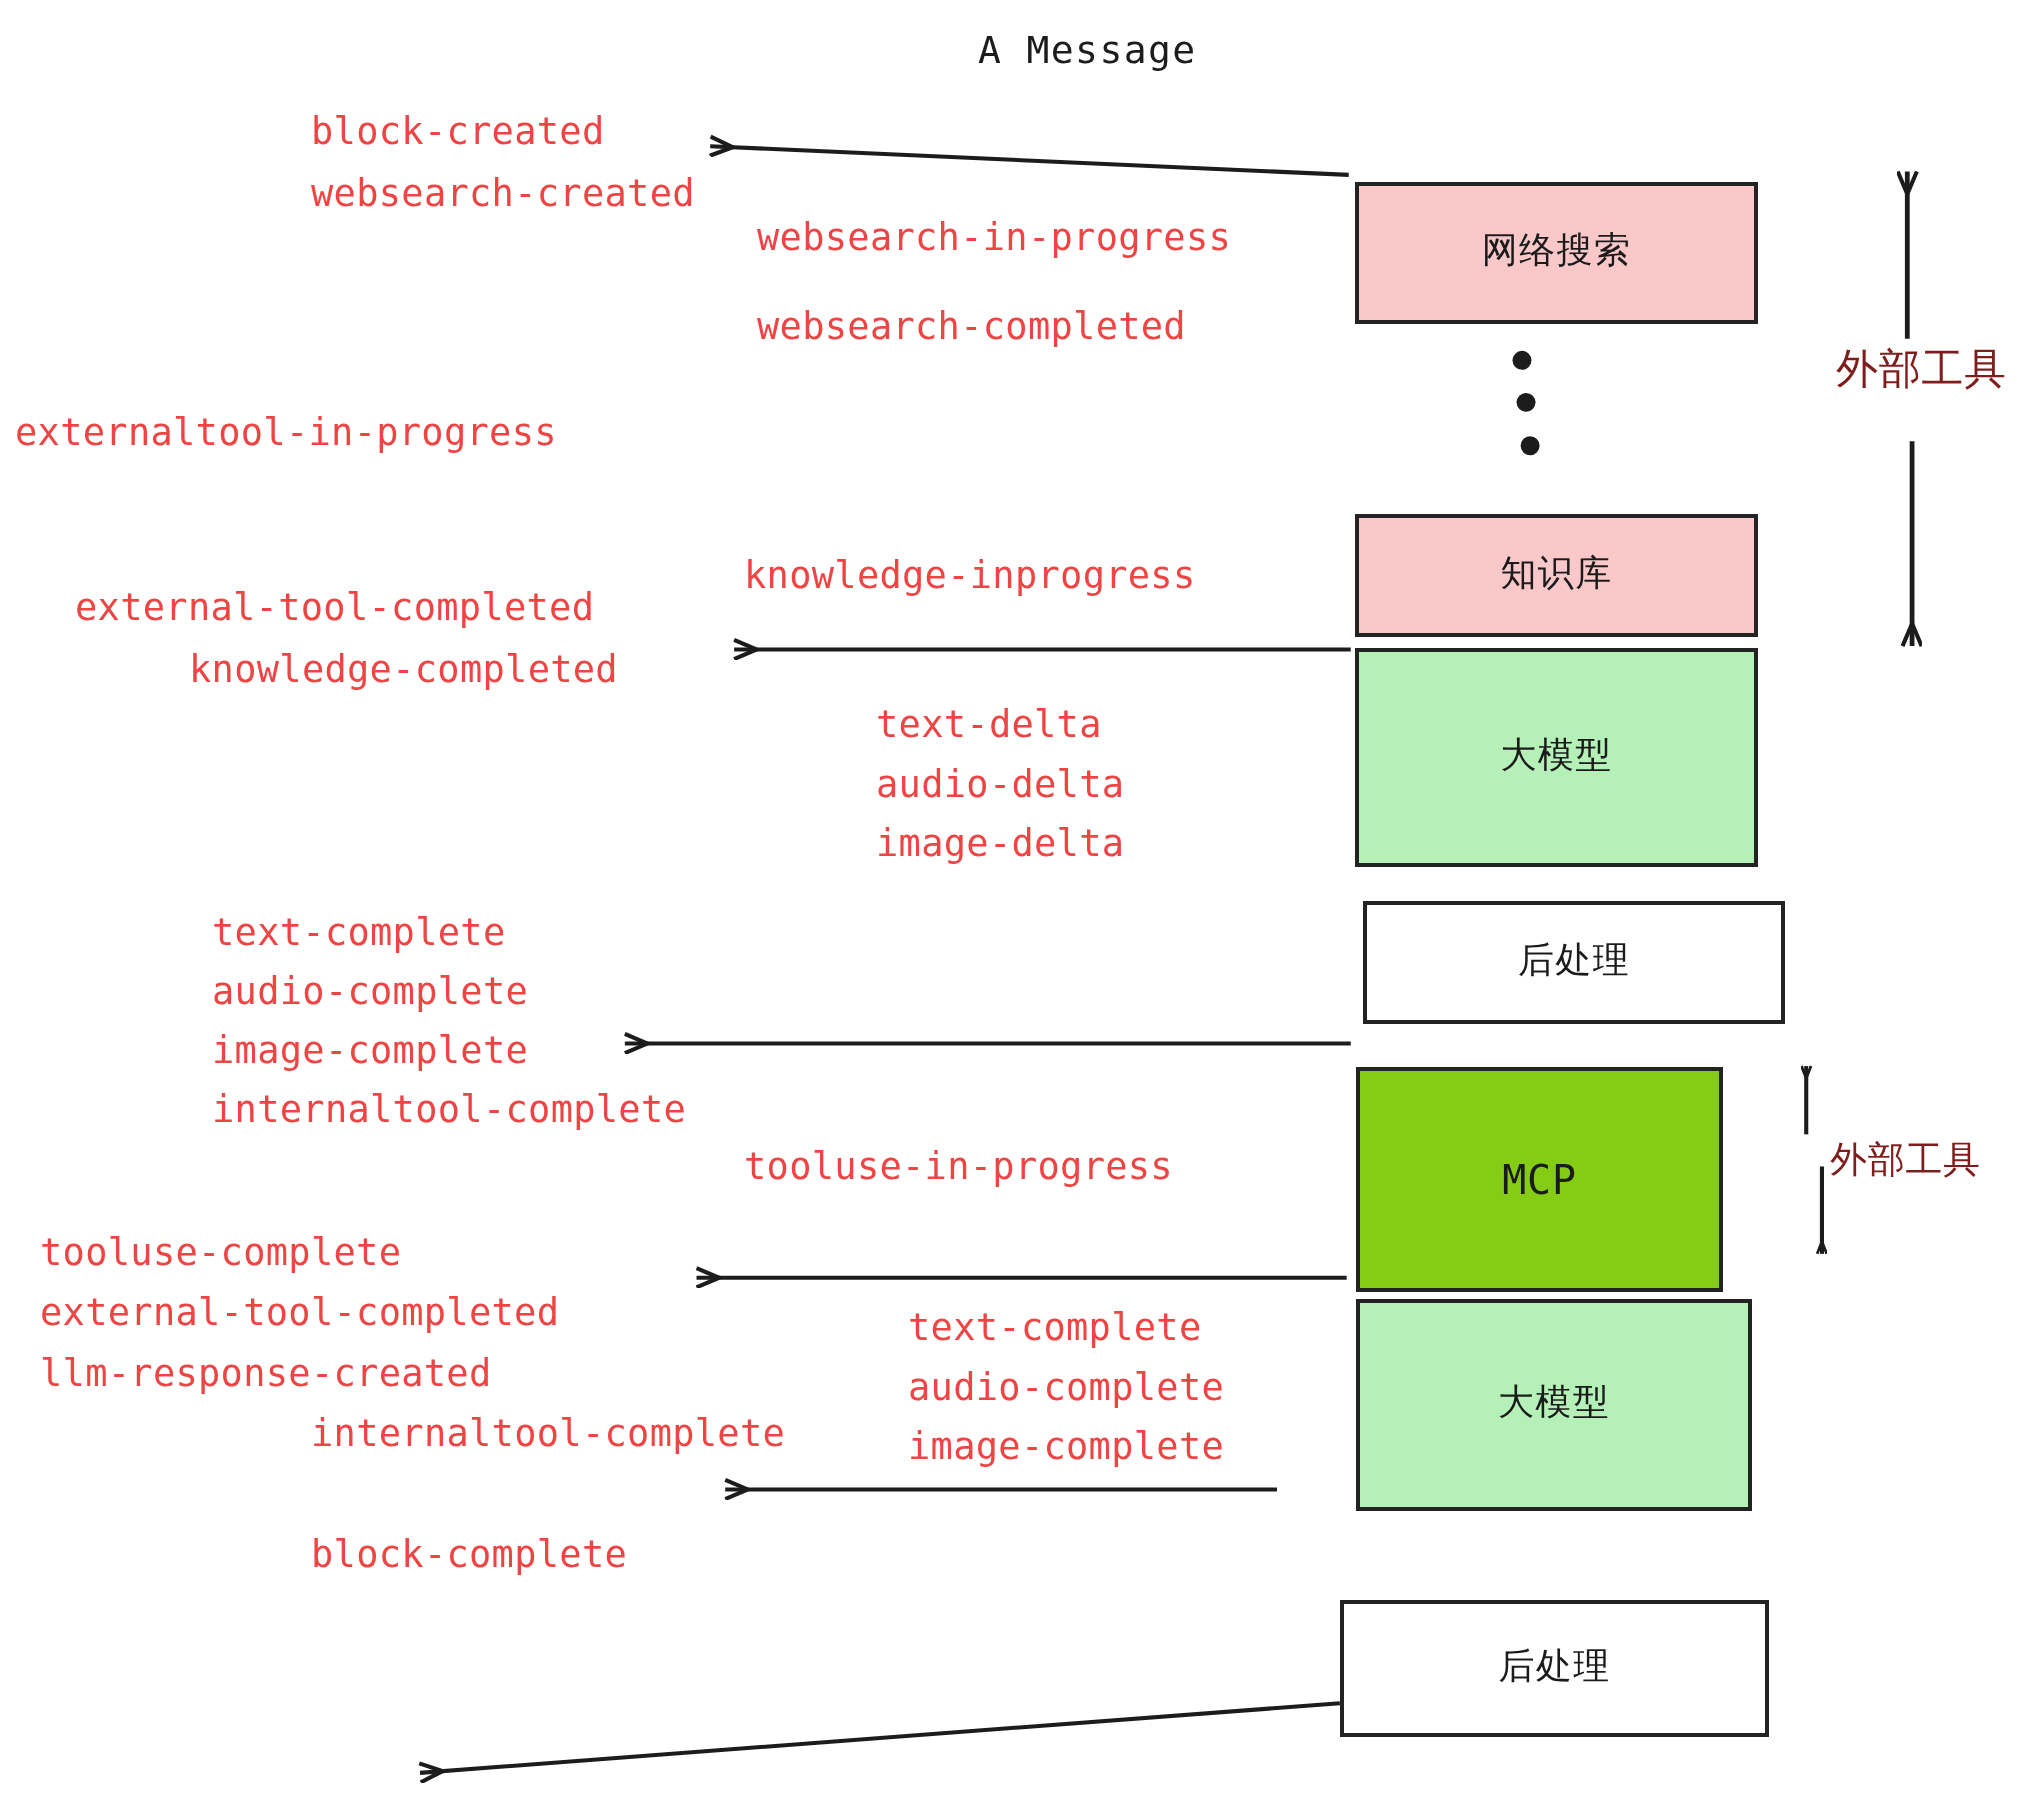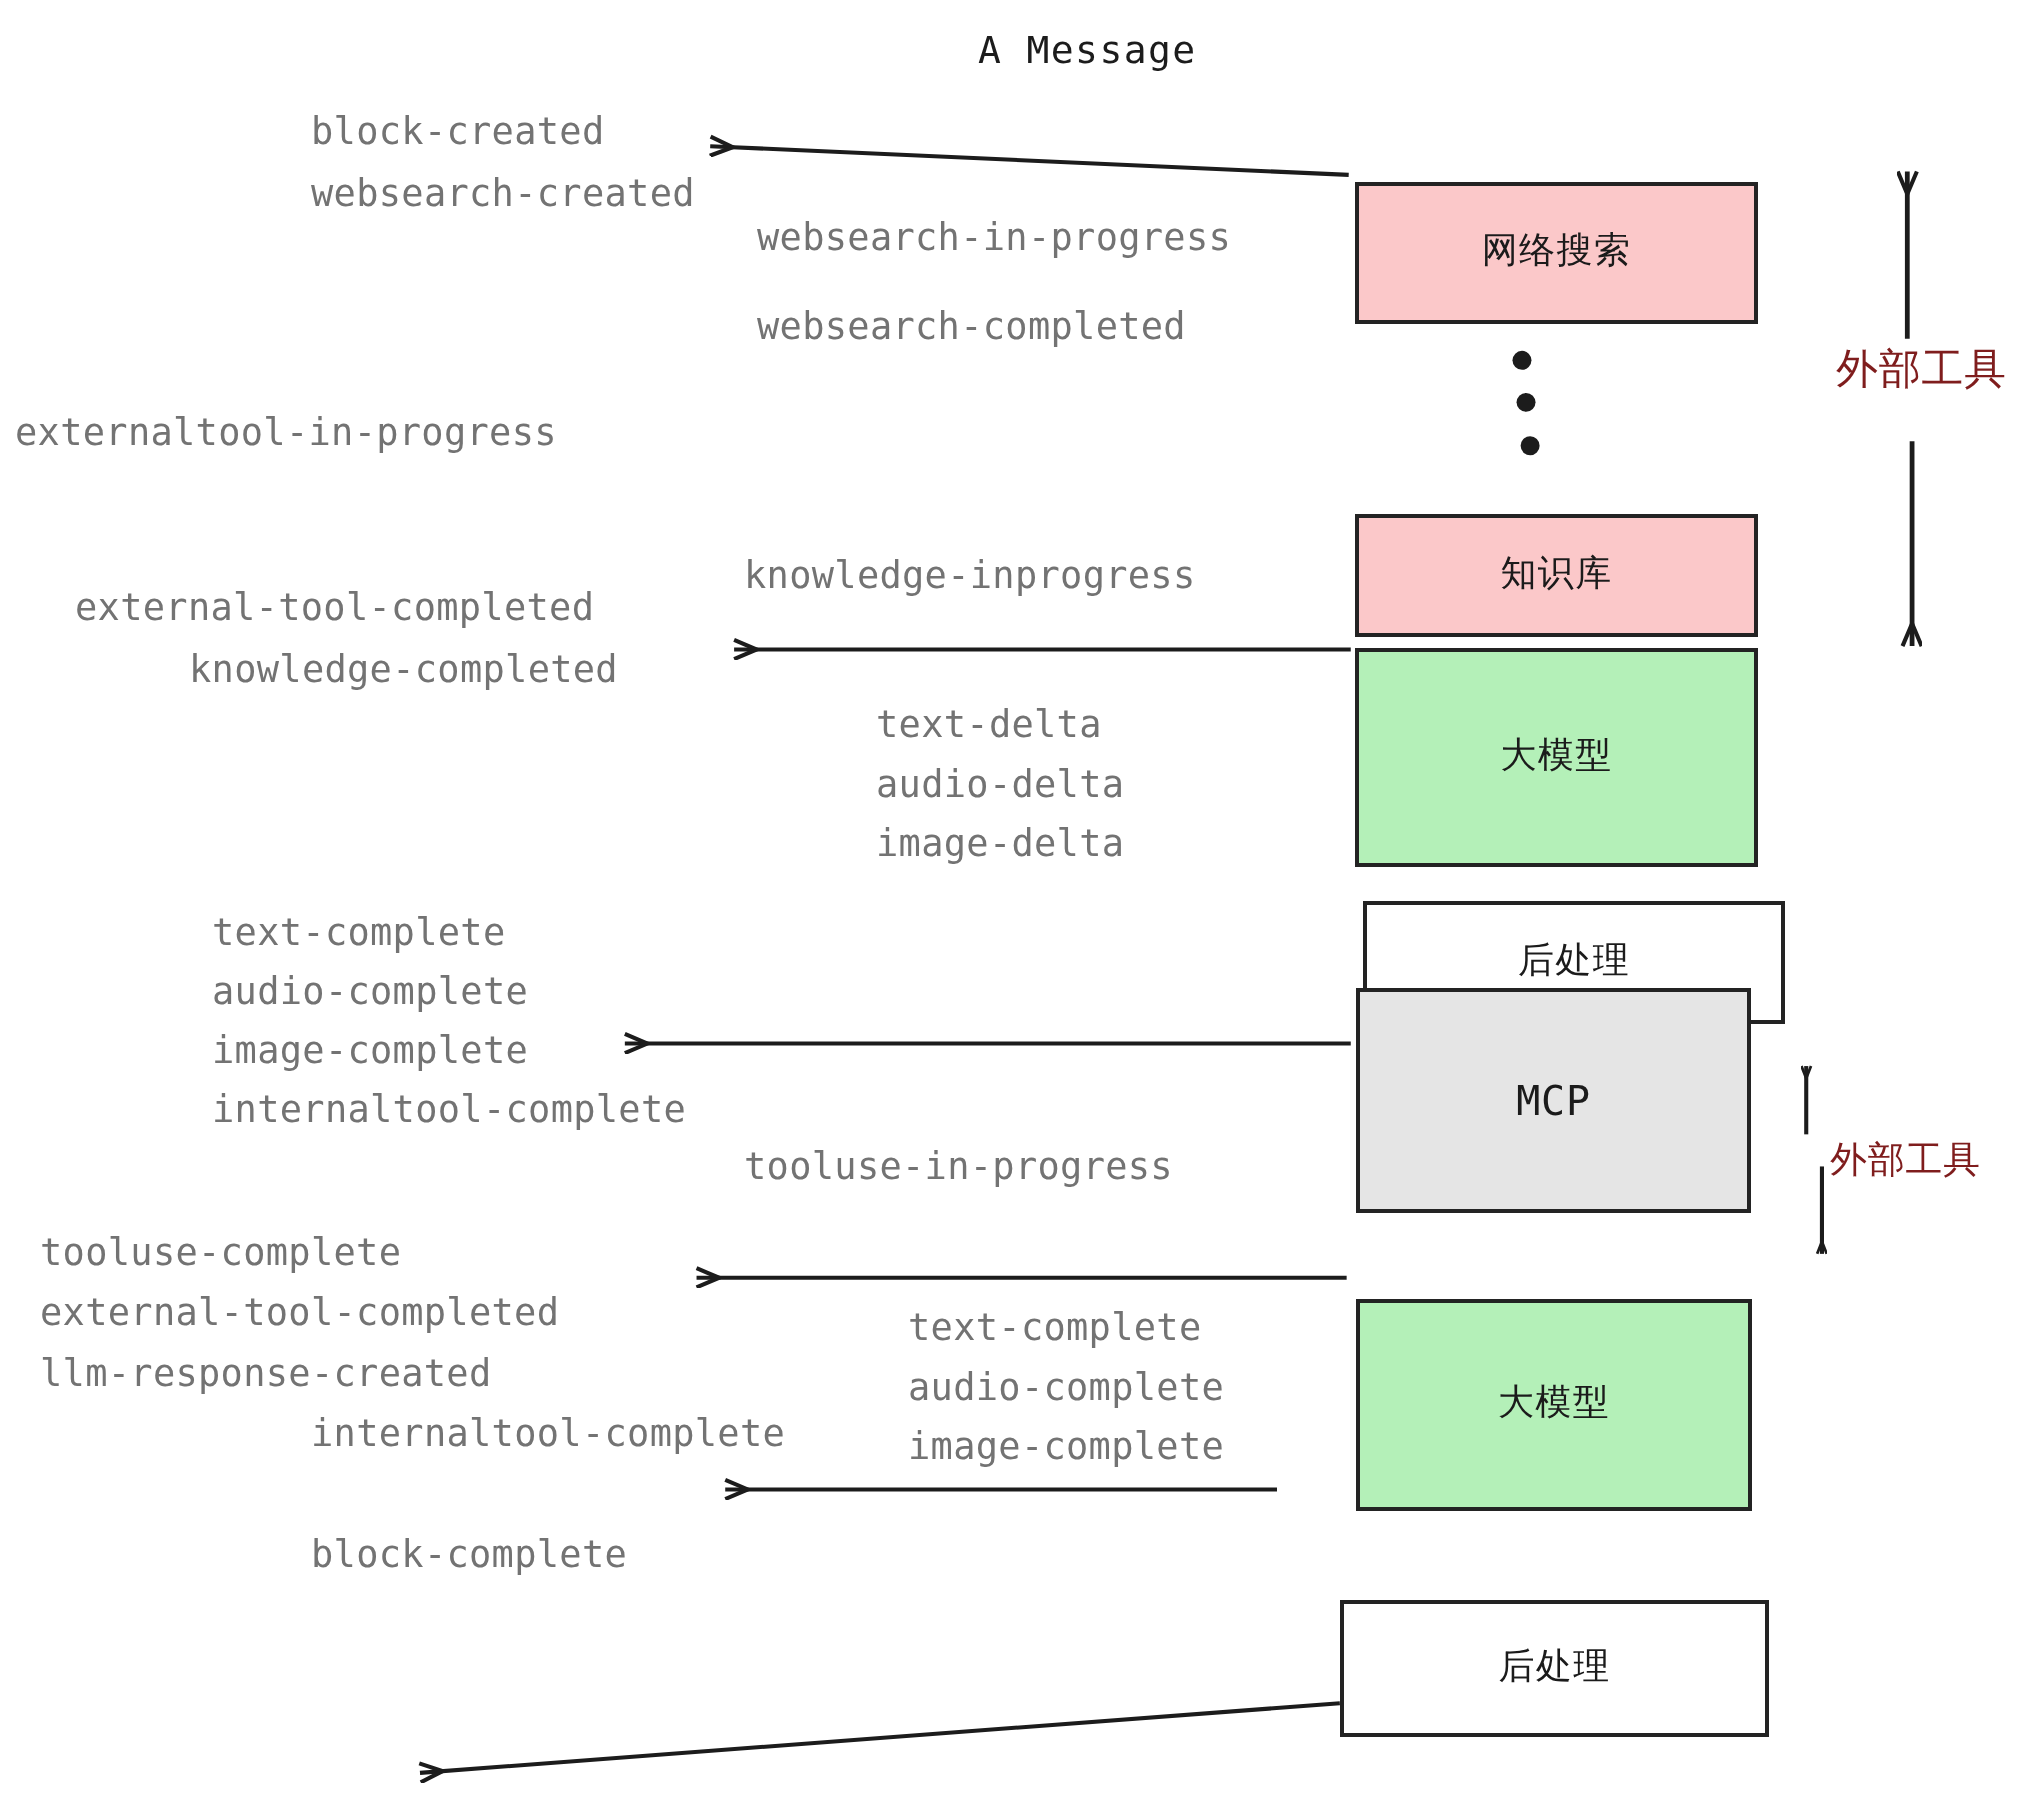--- a/index.html
+++ b/index.html
@@ -12,21 +12,21 @@
     width: 2035px;
     height: 1796px;
     background: #ffffff;
     overflow: hidden;
     font-family: "DejaVu Sans Mono", "Liberation Mono", monospace;
     margin-top: 11px;
   }
   .ev {
     position: absolute;
     white-space: nowrap;
-    color: #737373;
+    color: #ef4444;
     font-family: "DejaVu Sans Mono", "Liberation Mono", monospace;
     font-size: 37px;
     letter-spacing: 0.3px;
     line-height: 1;
   }
   .title {
     position: absolute;
     white-space: nowrap;
     color: #1c1c1c;
     font-family: "DejaVu Sans Mono", "Liberation Mono", monospace;
@@ -88,21 +88,21 @@
   </div>
 
   <div class="box" style="left:1355px; top:637px; width:403px; height:219px; background:#B4F0B8;">
     <span class="cap">大模型</span>
   </div>
 
   <div class="box" style="left:1363px; top:890px; width:422px; height:123px; background:#FFFFFF; border-width:4.1px;">
     <span class="cap">后处理</span>
   </div>
 
-  <div class="box mcp" style="left:1356px; top:977px; width:395px; height:225px; background:#e5e5e5;">
+  <div class="box mcp" style="left:1356px; top:1056px; width:367px; height:225px; background:#84cc16;">
     <span class="cap">MCP</span>
   </div>
 
   <div class="box" style="left:1356px; top:1288px; width:396px; height:212px; background:#B4F0B8;">
     <span class="cap">大模型</span>
   </div>
 
   <div class="box" style="left:1340px; top:1589px; width:429px; height:137px; background:#FFFFFF; border-width:4.1px;">
     <span class="cap">后处理</span>
   </div>

